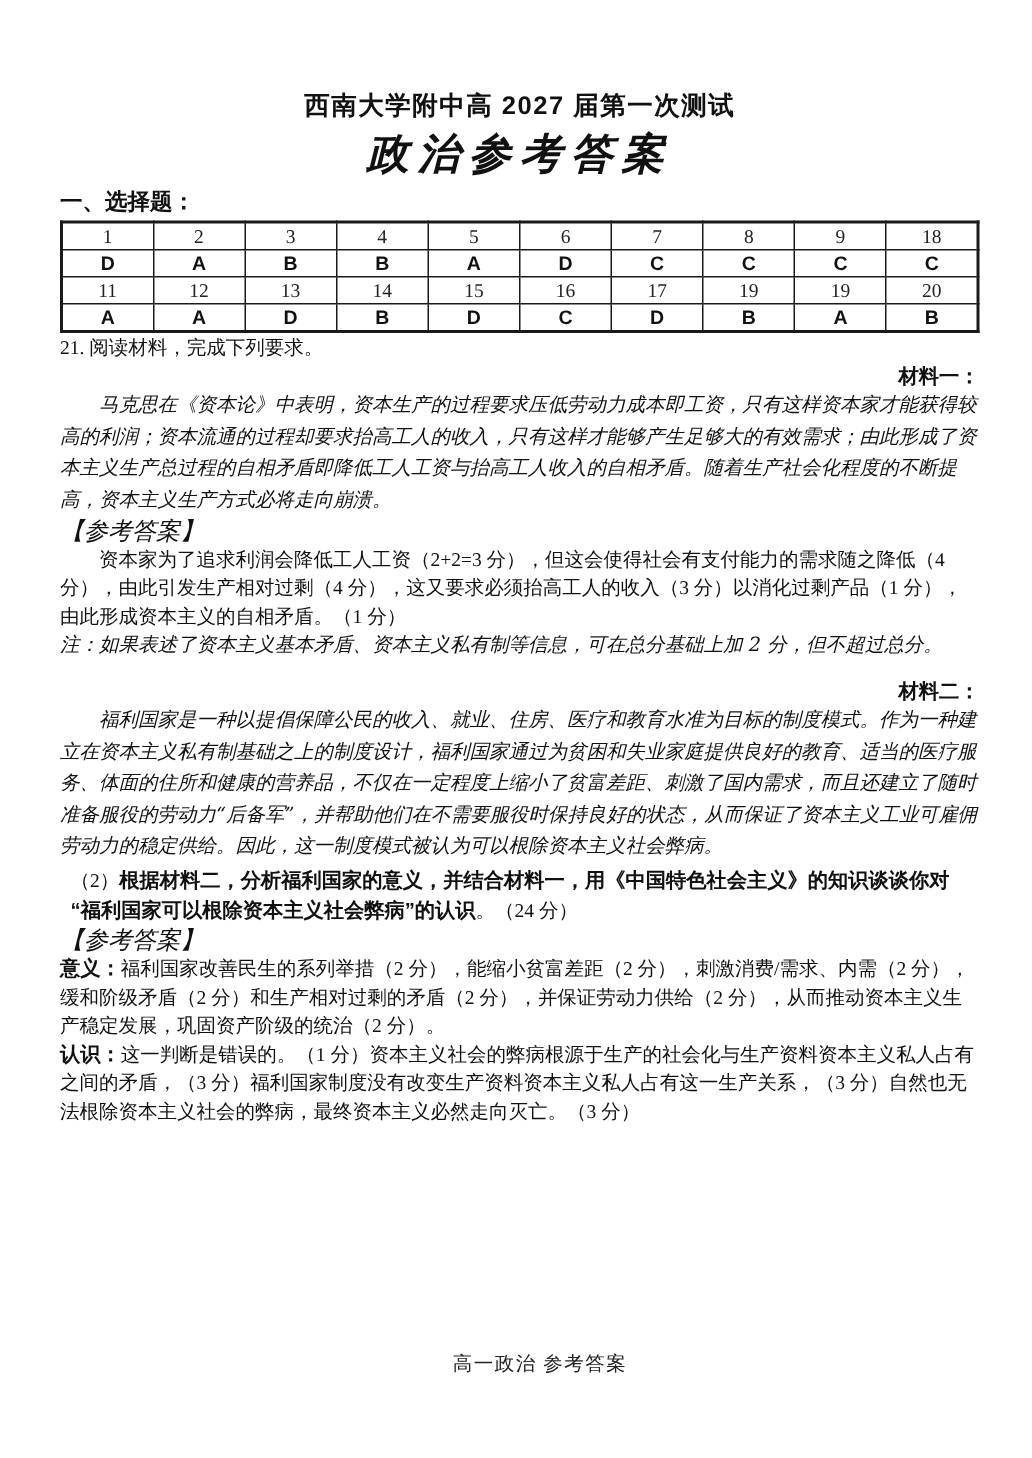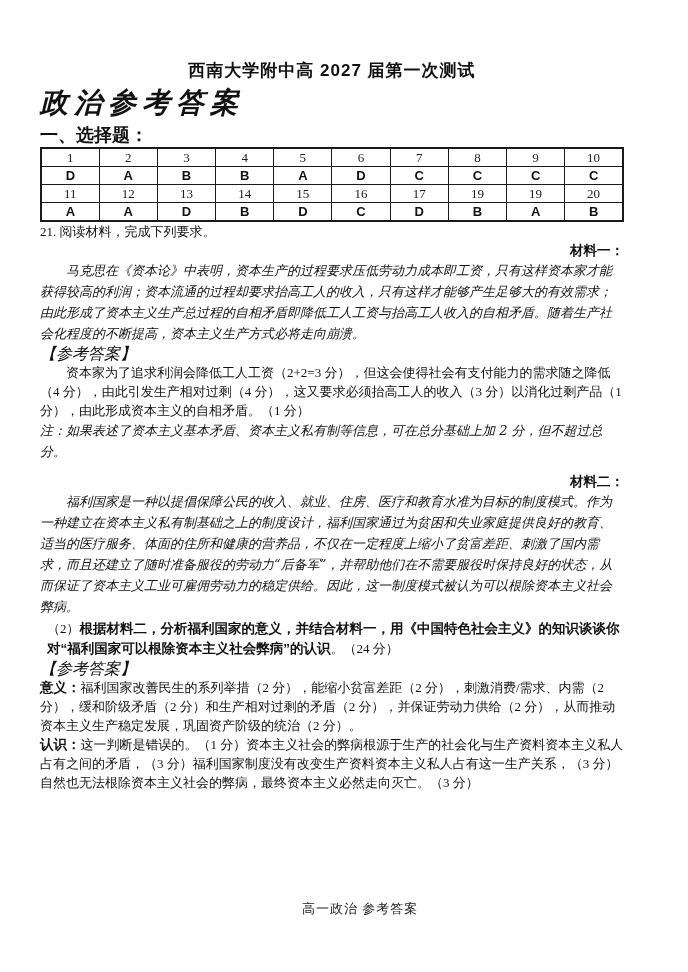--- a/index.html
+++ b/index.html
@@ -8,45 +8,45 @@
     width: 688px;
     height: 972px;
     margin: 0 auto;
     background: #ffffff;
     color: #111;
     font-family: "Liberation Serif", "DejaVu Serif", serif;
     overflow: hidden;
     box-sizing: border-box;
   }
   .content {
-    padding: 62px 64px 0 40px;
+    padding: 62px 35px 0 40px;
   }
   .doc-title {
     text-align: center;
     font-family: "Liberation Sans", "DejaVu Sans", sans-serif;
     font-weight: bold;
     font-size: 17px;
     line-height: 18px;
     margin: 0;
     letter-spacing: 1px;
   }
   .doc-subtitle {
-    text-align: left;
+    text-align: center;
     font-family: "DejaVu Serif", serif;
     font-style: italic;
     font-weight: bold;
     font-size: 28px;
     line-height: 34px;
     margin: 6px 0 6px 0;
     letter-spacing: 6px;
   }
   .sec-heading {
     font-family: "Liberation Sans", "DejaVu Sans", sans-serif;
     font-weight: bold;
-    font-size: 18px;
+    font-size: 15px;
     line-height: 18px;
     margin: 0 0 3px 0;
   }
   .sec-heading.second { margin-top: 12px; }
   table.answers {
     width: 100%;
     border-collapse: collapse;
     table-layout: fixed;
     border: 2px solid #1a1a1a;
   }
@@ -137,21 +137,21 @@
         <tr class="num-row">
           <td>1</td>
           <td>2</td>
           <td>3</td>
           <td>4</td>
           <td>5</td>
           <td>6</td>
           <td>7</td>
           <td>8</td>
           <td>9</td>
-          <td>10</td>
+          <td>18</td>
         </tr>
         <tr class="ans-row">
           <td>D</td>
           <td>A</td>
           <td>B</td>
           <td>B</td>
           <td>A</td>
           <td>D</td>
           <td>C</td>
           <td>C</td>

